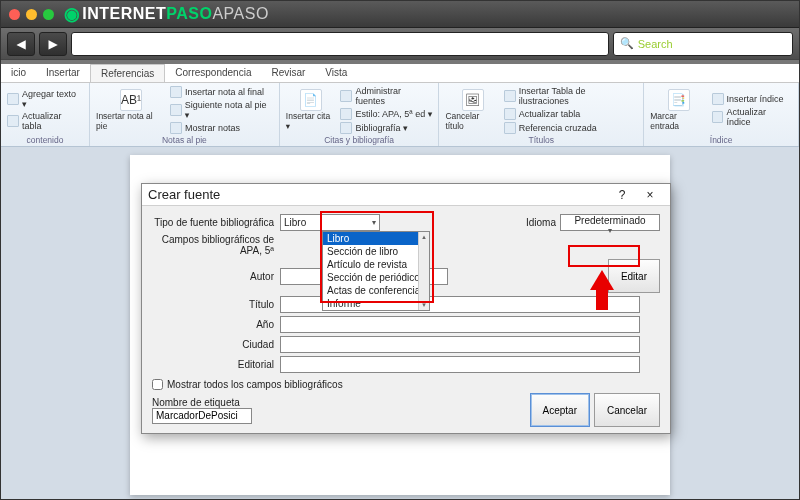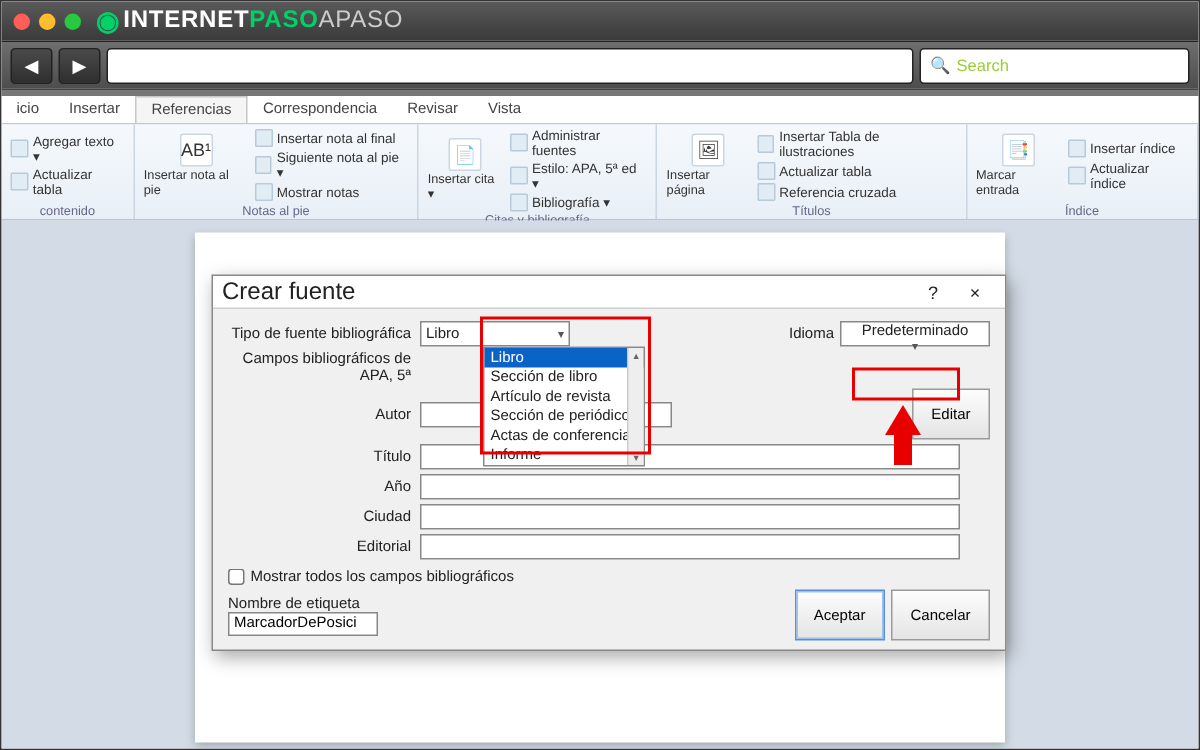--- a/index.html
+++ b/index.html
@@ -37,21 +37,21 @@
 .row-items div { display: flex; align-items: center; gap: 3px; font-size: 9px; cursor: pointer; }
 .mini-ico { width: 12px; height: 12px; background: #e2ecf5; border: 1px solid #b8cada; border-radius: 1px; }
 
 
 .doc-area { position: relative; height: 354px; background: #d3dce6; display: flex; justify-content: center; padding-top: 8px; }
 .page { width: 540px; height: 340px; background: #fff; box-shadow: 0 2px 6px rgba(0,0,0,0.25); }
 
 
 .dialog { position: absolute; top: 36px; left: 140px; width: 530px; background: #f0f0f0; border: 1px solid #888; box-shadow: 2px 4px 12px rgba(0,0,0,0.35); font-size: 10px; color: #222; }
 .dlg-title { height: 22px; background: #fff; border-bottom: 1px solid #d0d0d0; display: flex; align-items: center; padding: 0 6px; }
-.dlg-title .t { flex: 1; font-size: 16px; }
+.dlg-title .t { flex: 1; font-size: 13px; }
 .dlg-title .q, .dlg-title .x { width: 28px; text-align: center; cursor: pointer; font-size: 12px; }
 .dlg-body { padding: 8px 10px 6px; position: relative; }
 .form-row { display: flex; align-items: center; margin-bottom: 3px; }
 .form-row label { width: 128px; text-align: right; padding-right: 6px; font-size: 10px; }
 .form-row input[type=text], .form-row .combo { height: 17px; border: 1px solid #888; background: #fff; font-size: 10px; padding: 0 3px; }
 .combo { width: 100px; display: flex; align-items: center; justify-content: space-between; cursor: pointer; }
 .combo .arrow { font-size: 8px; color: #555; }
 .combo.lang { width: 100px; flex-direction: column; }
 .wide-input { flex: 1; max-width: 290px; }
 
@@ -175,21 +175,21 @@
           </div>
       </div>
     </div>
     <div class="rgroup-label">Citas y bibliografía</div>
   </div>
 
   <div class="rgroup">
     <div class="rgroup-body">
       <div class="btn-stack">
         <div class="ico-lg">🖼</div>
-        <span>Insertar página</span>
+        <span>Cancelar título</span>
       </div>
       <div class="row-items">
         <div>
             <span class="mini-ico"></span>
             <span>Insertar Tabla de ilustraciones</span>
           </div>
         <div>
             <span class="mini-ico"></span>
             <span>Actualizar tabla</span>
           </div>

